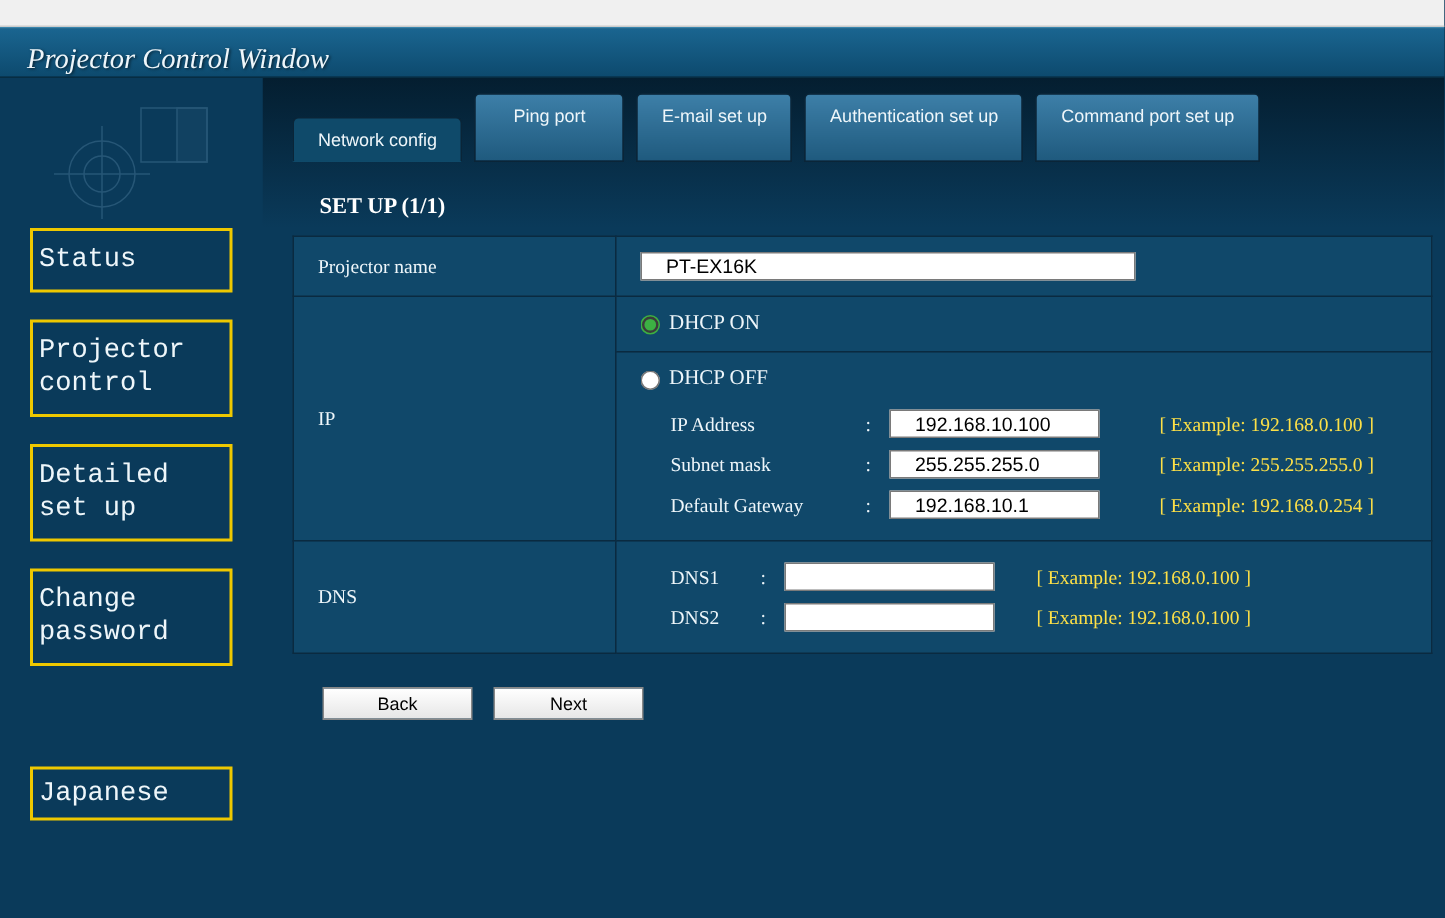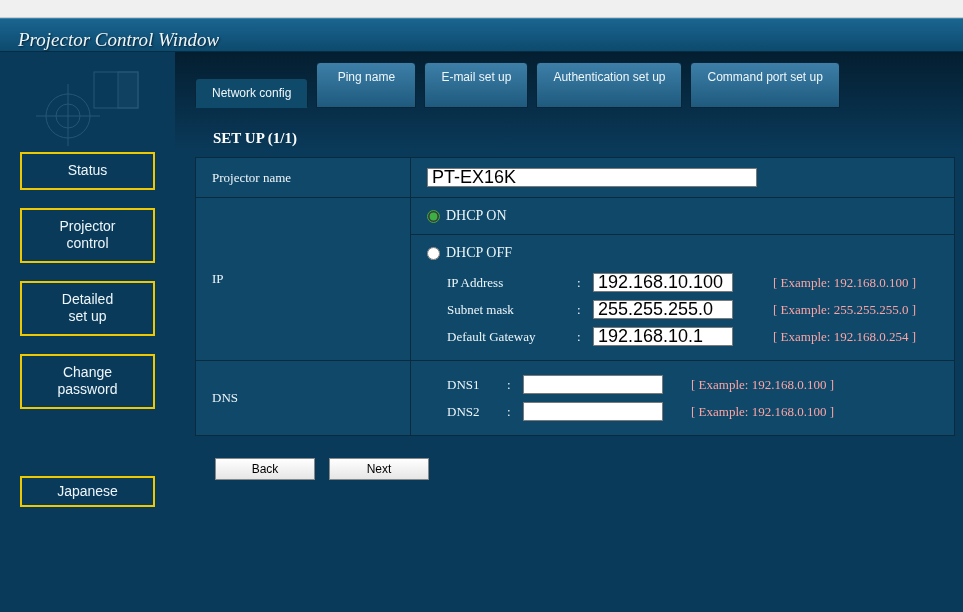--- a/index.html
+++ b/index.html
@@ -53,23 +53,22 @@
 .side-buttons {
   padding: 0 20px;
   display: flex;
   flex-direction: column;
   gap: 18px;
 }
 .side-btn {
   border: 2px solid #eec800;
   background: #0a3a5a;
   color: #eef6fa;
-  font-family: Liberation Sans, sans-serif;
-  font-size: 14px;
-  text-align: center;
+  font-family: Liberation Mono, monospace;
+  font-size: 18px;
   padding: 8px 4px;
   line-height: 1.25;
   cursor: pointer;
 }
 .side-btn.lang {
   margin-top: 49px;
   padding: 5px 4px;
 }
 .content {
   flex: 1;
@@ -121,22 +120,22 @@
   width: 215px;
   font-family: "Times New Roman", Georgia, serif;
   font-weight: normal;
 }
 .form-table td.val-cell {
   font-family: "Times New Roman", Georgia, serif;
 }
 .text-input {
   background: #fff;
   border: 1px solid #7a7a7a;
-  padding: 1px 4px;
-  font-size: 18px;
+  padding: 1px 16px;
+  font-size: 13px;
   height: 19px;
   color: #000;
 }
 .radio-row {
   display: flex;
   align-items: center;
   gap: 6px;
   font-family: "Times New Roman", Georgia, serif;
   font-size: 14px;
 }
@@ -148,21 +147,21 @@
   align-items: center;
   gap: 10px;
   padding: 4px 0;
   font-family: "Times New Roman", Georgia, serif;
   font-size: 13px;
 }
 .field-line .flabel { width: 120px; }
 .field-line .colon { width: 6px; }
 .field-line .example {
   padding-left: 30px;
-  color: #fca5a5;
+  color: #fde047;
 }
 .nav-buttons {
   padding: 22px 0 0 30px;
   display: flex;
   gap: 14px;
 }
 .nav-btn {
   background: linear-gradient(to bottom, #ffffff, #e6e6e6);
   border: 1px solid #888;
   width: 100px;
@@ -201,21 +200,21 @@
 set up</span></div>
       <div class="side-btn" style="white-space:pre-line"><span>Change
 password</span></div>
       <div class="side-btn lang"><span>Japanese</span></div>
     </div>
   </div>
 
   <div class="content">
     <div class="tabs">
       <div class="tab active"><span>Network config</span></div>
-      <div class="tab"><span>Ping name</span></div>
+      <div class="tab"><span>Ping port</span></div>
       <div class="tab"><span>E-mail set up</span></div>
       <div class="tab"><span>Authentication set up</span></div>
       <div class="tab"><span>Command port set up</span></div>
     </div>
 
     <div class="page-heading">SET UP (1/1)</div>
 
     <table class="form-table">
       <tbody>
           <tr>

